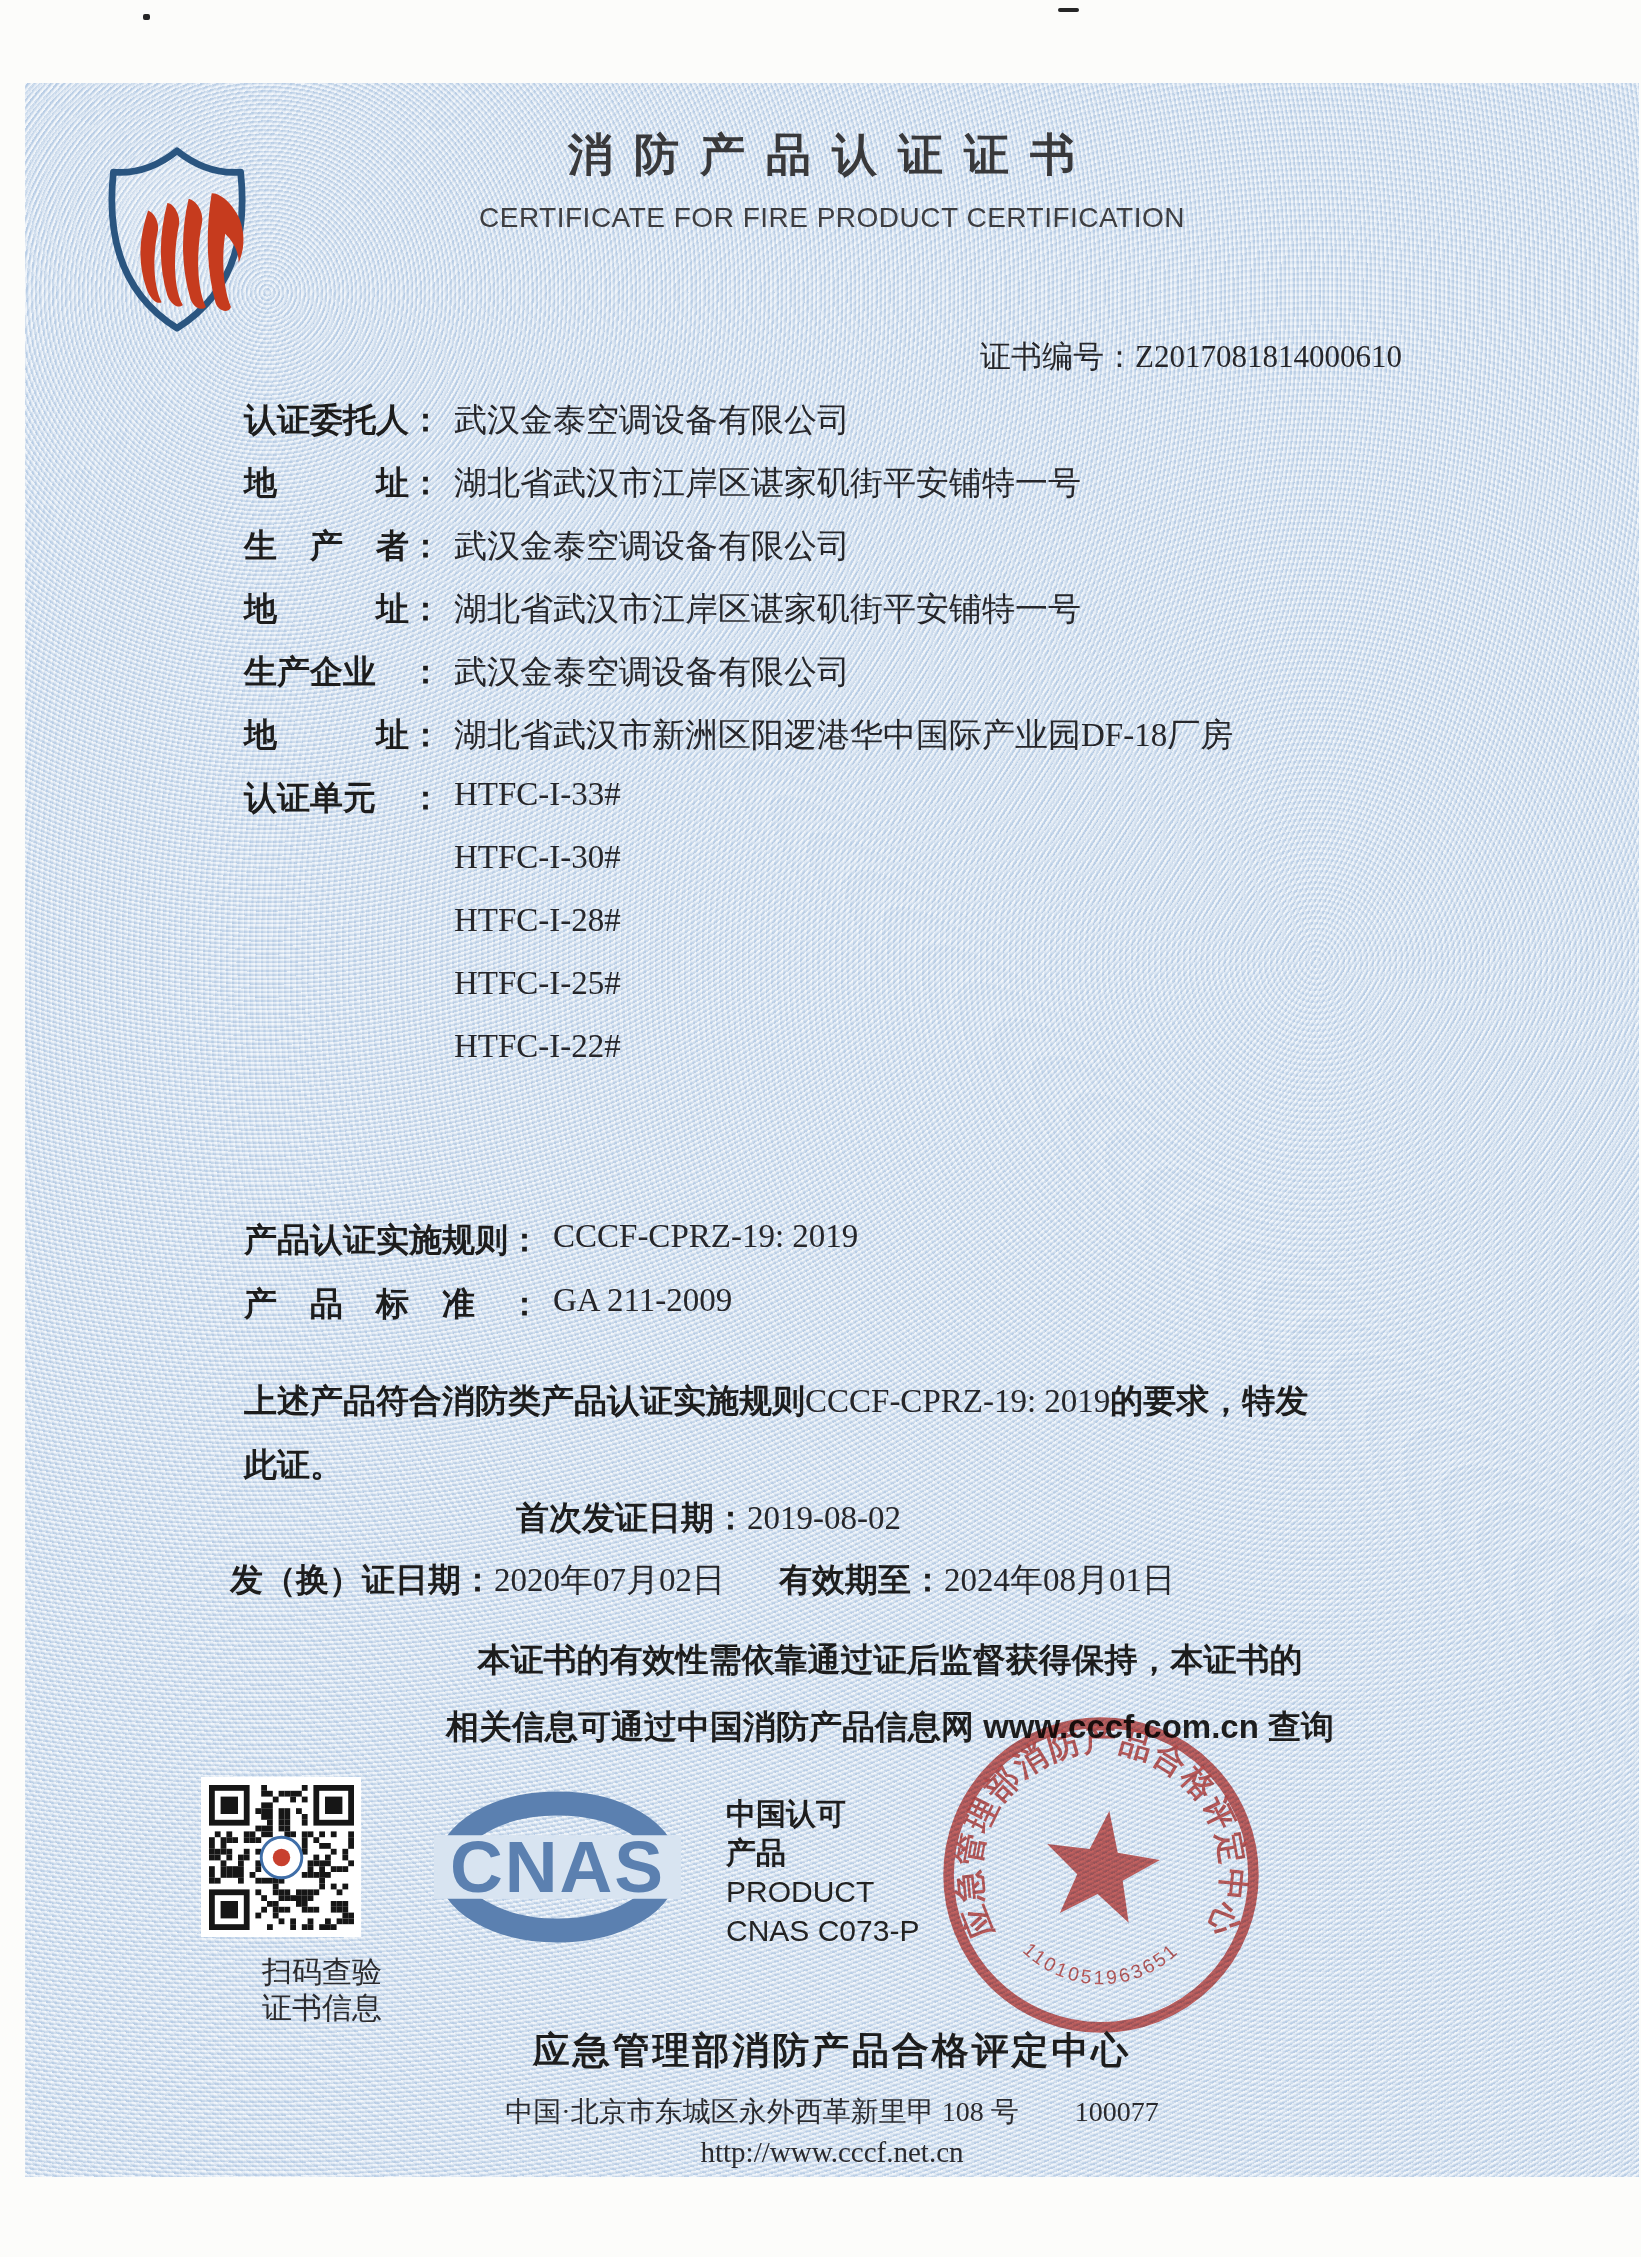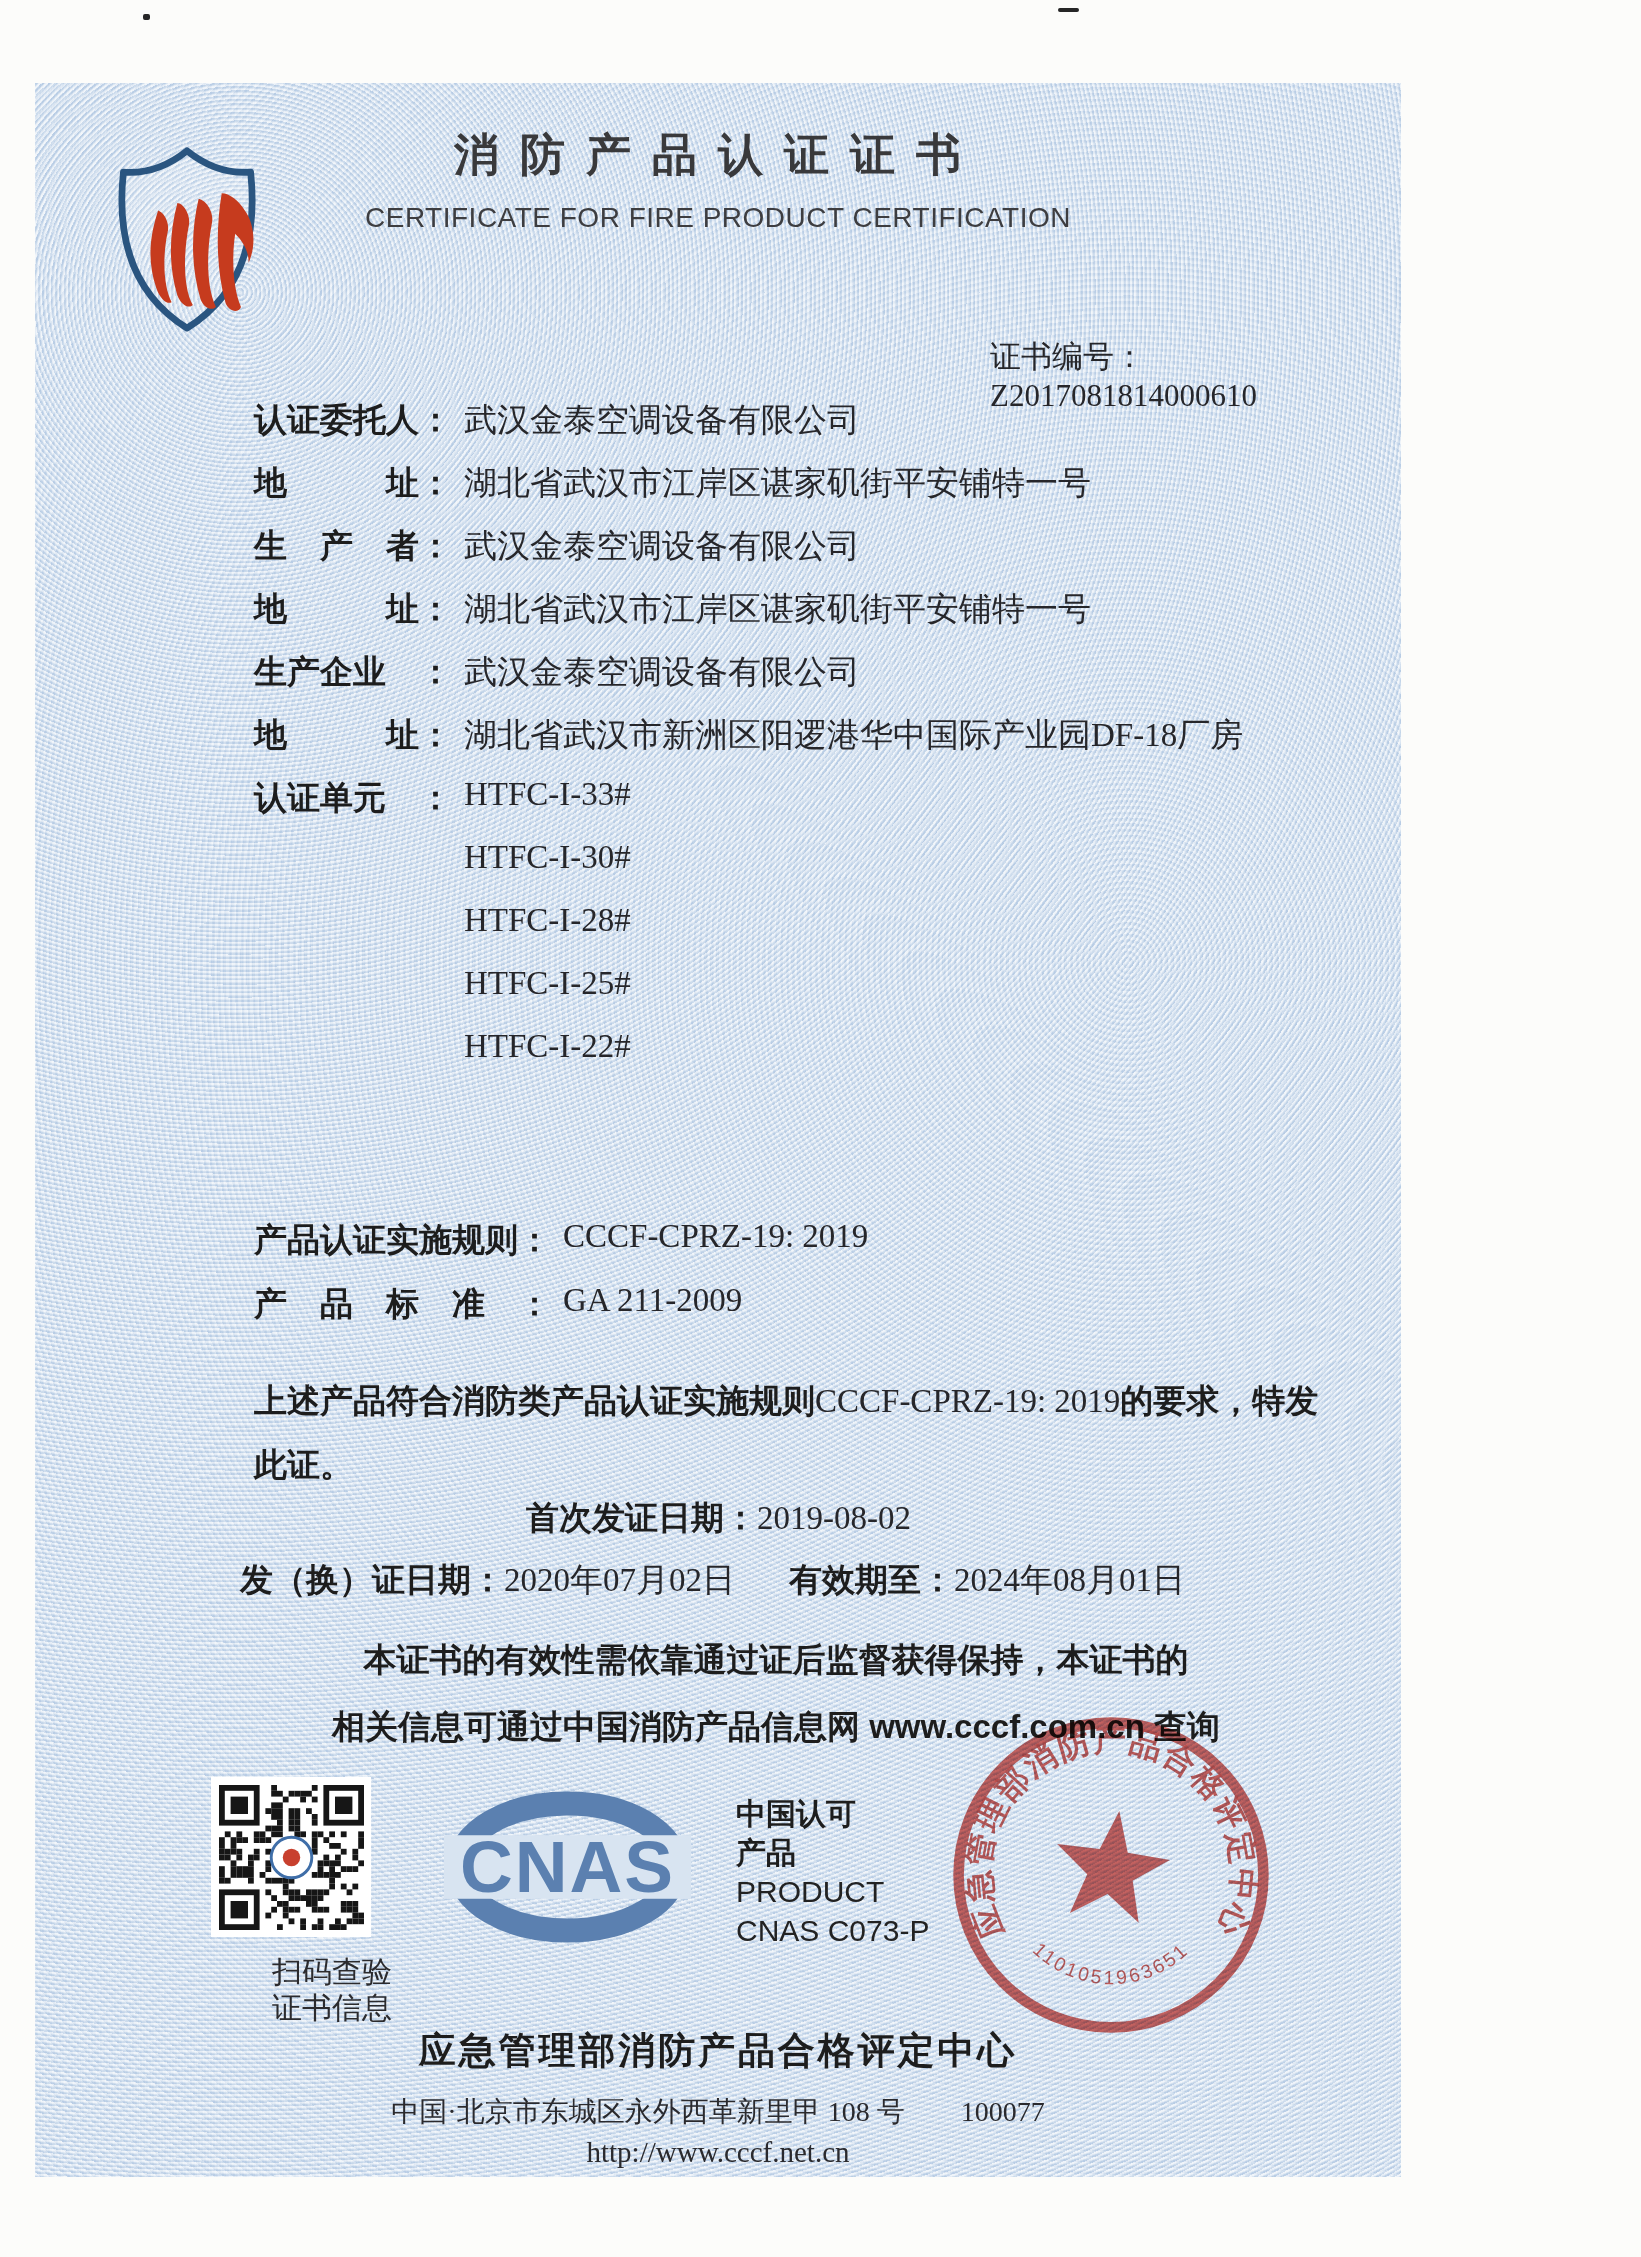--- a/index.html
+++ b/index.html
@@ -1,18 +1,18 @@
 <!DOCTYPE html>
 <html><head>
 <meta charset="utf-8">
 <style>
   html,body{margin:0;padding:0;}
   body{width:1641px;height:2257px;position:relative;background:#fcfcfa;font-family:"Liberation Serif",serif;}
   .abs{position:absolute;}
-  .cert{position:absolute;left:35px;top:83px;width:1366px;height:2094px;overflow:hidden;
+  .cert{position:absolute;left:25px;top:83px;width:1614px;height:2094px;overflow:hidden;
     background-color:#d8e4f1;
     background-image:
       repeating-radial-gradient(circle at 15% 10%, rgba(255,255,255,.45) 0 1.4px, rgba(150,180,215,.28) 2.9px 4.3px),
       repeating-radial-gradient(circle at 80% 42%, rgba(255,255,255,.35) 0 1.9px, rgba(150,180,215,.22) 3.9px 5.8px),
       repeating-linear-gradient(90deg, rgba(255,255,255,.18) 0 1px, rgba(173,199,228,.12) 1px 2.9px);
   }
   .b{font-family:"Liberation Sans",sans-serif;font-weight:700;color:#1d1d1d;}
   .v{font-family:"Liberation Serif",serif;font-weight:400;color:#26262a;}
   .title-wrap{position:absolute;left:0;right:0;top:42px;text-align:center;}
   .title{font-family:"Liberation Serif",serif;font-weight:700;font-size:45px;letter-spacing:21px;color:#39393b;}

